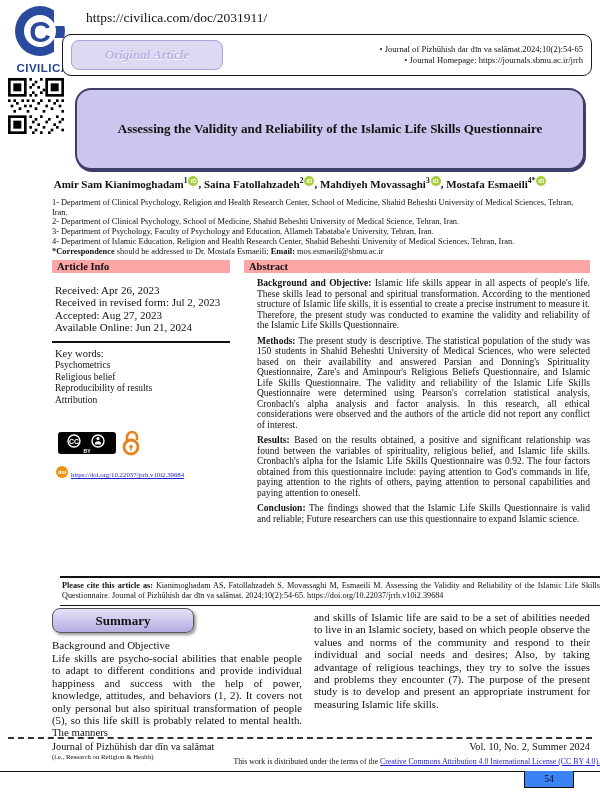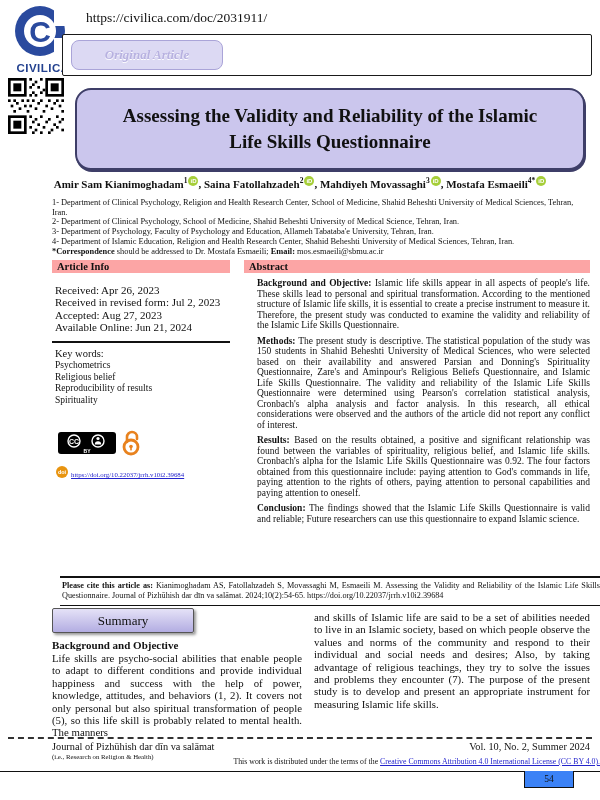--- a/index.html
+++ b/index.html
@@ -7,32 +7,32 @@
        font-family:"Liberation Serif",serif;color:#111}
   .abs{position:absolute}
   .b{font-weight:bold}
   .just{text-align:justify}
 
   
   #logo{left:8px;top:4px;width:70px;text-align:center}
   #logo-text{font-family:"Liberation Sans",sans-serif;font-weight:bold;color:#23418f;
              font-size:11.5px;letter-spacing:.5px;margin-top:-2px}
   #doc-url{left:86px;top:10px;font-size:13.5px;color:#111;text-decoration:none}
-  #infobox{left:62px;top:34px;width:512px;height:40px;border:1.5px solid #1a1a1a;border-radius:2px;
+  #infobox{left:62px;top:34px;width:512px;height:40px;border:1.5px solid #1a1a1a;border-radius:9px;
            display:flex;align-items:center;justify-content:space-between;padding:0 8px;background:#fff}
   #orig-badge{width:150px;height:28px;background:#dcd9f3;border:1px solid #aaa4d8;border-radius:8px;
               display:flex;align-items:center;justify-content:center;font-weight:bold;font-style:italic;
               font-size:13px;color:#b7b1e0;text-shadow:0 1px 0 #fff}
   #journal-lines{text-align:right;font-size:8.6px;line-height:11px;color:#111}
   #qr{left:8px;top:78px}
 
   
   #titlebox{left:75px;top:88px;width:446px;height:78px;background:#cbc6ed;border:2px solid #3e3e68;
             border-radius:16px;display:flex;align-items:center;justify-content:center;text-align:center;
-            padding:0 30px;font-size:19px;font-weight:bold;line-height:1.35;box-shadow:1px 2px 0 #3e3e68}
+            padding:0 30px;font-size:13px;font-weight:bold;line-height:1.35;box-shadow:1px 2px 0 #3e3e68}
   #authors{left:0;top:176px;width:600px;text-align:center;font-size:11px;font-weight:bold}
   #authors sup{font-size:7.5px}
   .orcid{display:inline-block;width:10px;height:10px;background:#a6ce39;border-radius:50%;
          color:#fff;font-family:"Liberation Sans",sans-serif;font-size:6px;font-weight:bold;
          line-height:10px;text-align:center;vertical-align:super;margin-left:1px}
 
   
   #affils{left:52px;top:198px;width:538px;font-size:8.4px;line-height:9.7px;max-height:60px;overflow:hidden}
 
   
@@ -54,23 +54,23 @@
 
   
   #citeblock{left:60px;top:576px;width:538px;border-top:2px solid #111;border-bottom:1.5px solid #111;
              padding:3px 2px 4px;font-size:8.2px;line-height:10px}
 
   
   #summarycols{left:52px;top:608px;width:538px;display:flex;gap:12px}
   #sumleft{width:250px;flex:none;max-height:128px;overflow:hidden}
   #sumright{flex:1;max-height:128px;overflow:hidden;padding-top:2px}
   #summary-badge{width:140px;height:23px;background:linear-gradient(#e5e2f7,#b3ade2);
-                 border:1.5px solid #555;border-radius:2px;box-shadow:2px 2px 3px #999;
-                 display:flex;align-items:center;justify-content:center;font-weight:normal;font-size:13px}
-  #sum-heading{font-weight:bold;font-size:11px;margin-top:6px}
+                 border:1.5px solid #555;border-radius:8px;box-shadow:2px 2px 3px #999;
+                 display:flex;align-items:center;justify-content:center;font-weight:bold;font-size:13px}
+  #sum-heading{font-weight:normal;font-size:11px;margin-top:6px}
   .sump{font-size:10.8px;line-height:12.4px;margin:1px 0 0 0}
 
   
   #dashline{left:8px;top:737px;width:584px;border-top:2px dashed #333}
   #foot-left{left:52px;top:741px;font-size:10.3px}
   #foot-left-sub{left:52px;top:753px;font-size:6.8px}
   #foot-right{top:741px;right:10px;font-size:10.3px}
   #license{left:0;top:757px;width:600px;text-align:right;font-size:7.8px}
   #license a{color:#2323cc;text-decoration:underline}
   #bottomline{left:0;top:771px;width:600px;border-top:1.5px solid #111}
@@ -158,20 +158,24 @@
     <rect x="9" y="20" width="1" height="1"></rect>
       <rect x="12" y="20" width="1" height="1"></rect>
       <rect x="15" y="20" width="1" height="1"></rect>
   </g>
 </svg>
 
 <a class="abs" id="doc-url" href="#">https://civilica.com/doc/2031911/</a>
 
 <div class="abs" id="infobox">
   <div id="orig-badge">Original Article</div>
+  <div id="journal-lines">
+    <div>• Journal of Pizhūhish dar dīn va salāmat.2024;10(2):54-65</div>
+    <div>• Journal Homepage: https://journals.sbmu.ac.ir/jrrh</div>
+  </div>
 </div>
 
 <div class="abs" id="titlebox">
   <span>Assessing the Validity and Reliability of the Islamic Life Skills Questionnaire</span>
 </div>
 
 <div class="abs" id="authors">
   <span>Amir Sam Kianimoghadam</span><sup>1</sup><span class="orcid">iD</span><span>, </span><span>Saina Fatollahzadeh</span><sup>2</sup><span class="orcid">iD</span><span>, </span><span>Mahdiyeh Movassaghi</span><sup>3</sup><span class="orcid">iD</span><span>, </span><span>Mostafa Esmaeili</span><sup>4*</sup><span class="orcid">iD</span>
 </div>
 
@@ -191,21 +195,21 @@
       <div>Received in revised form: Jul 2, 2023</div>
       <div>Accepted: Aug 27, 2023</div>
       <div>Available Online: Jun 21, 2024</div>
     </div>
     <hr class="rule">
     <div class="kwh">Key words:</div>
     <div class="kws">
       <div>Psychometrics</div>
       <div>Religious belief</div>
       <div>Reproducibility of results</div>
-      <div>Spirituality</div>
+      <div>Attribution</div>
     </div>
     <div id="badges">
       <svg width="58" height="22" viewBox="0 0 58 22">
         <rect x="0" y="0" width="58" height="22" rx="3" fill="#000"></rect>
         <circle cx="16" cy="9" r="6" fill="none" stroke="#fff" stroke-width="1.4"></circle>
         <text x="16" y="11.5" font-size="7" font-weight="bold" fill="#fff" text-anchor="middle" font-family="Liberation Sans, sans-serif">CC</text>
         <circle cx="40" cy="9" r="6" fill="none" stroke="#fff" stroke-width="1.4"></circle>
         <circle cx="40" cy="6.5" r="1.6" fill="#fff"></circle>
         <path d="M36.8 12.5 a3.2 3.2 0 0 1 6.4 0 z" fill="#fff"></path>
         <text x="29" y="20.5" font-size="5" font-weight="bold" fill="#fff" text-anchor="middle" font-family="Liberation Sans, sans-serif">BY</text>

